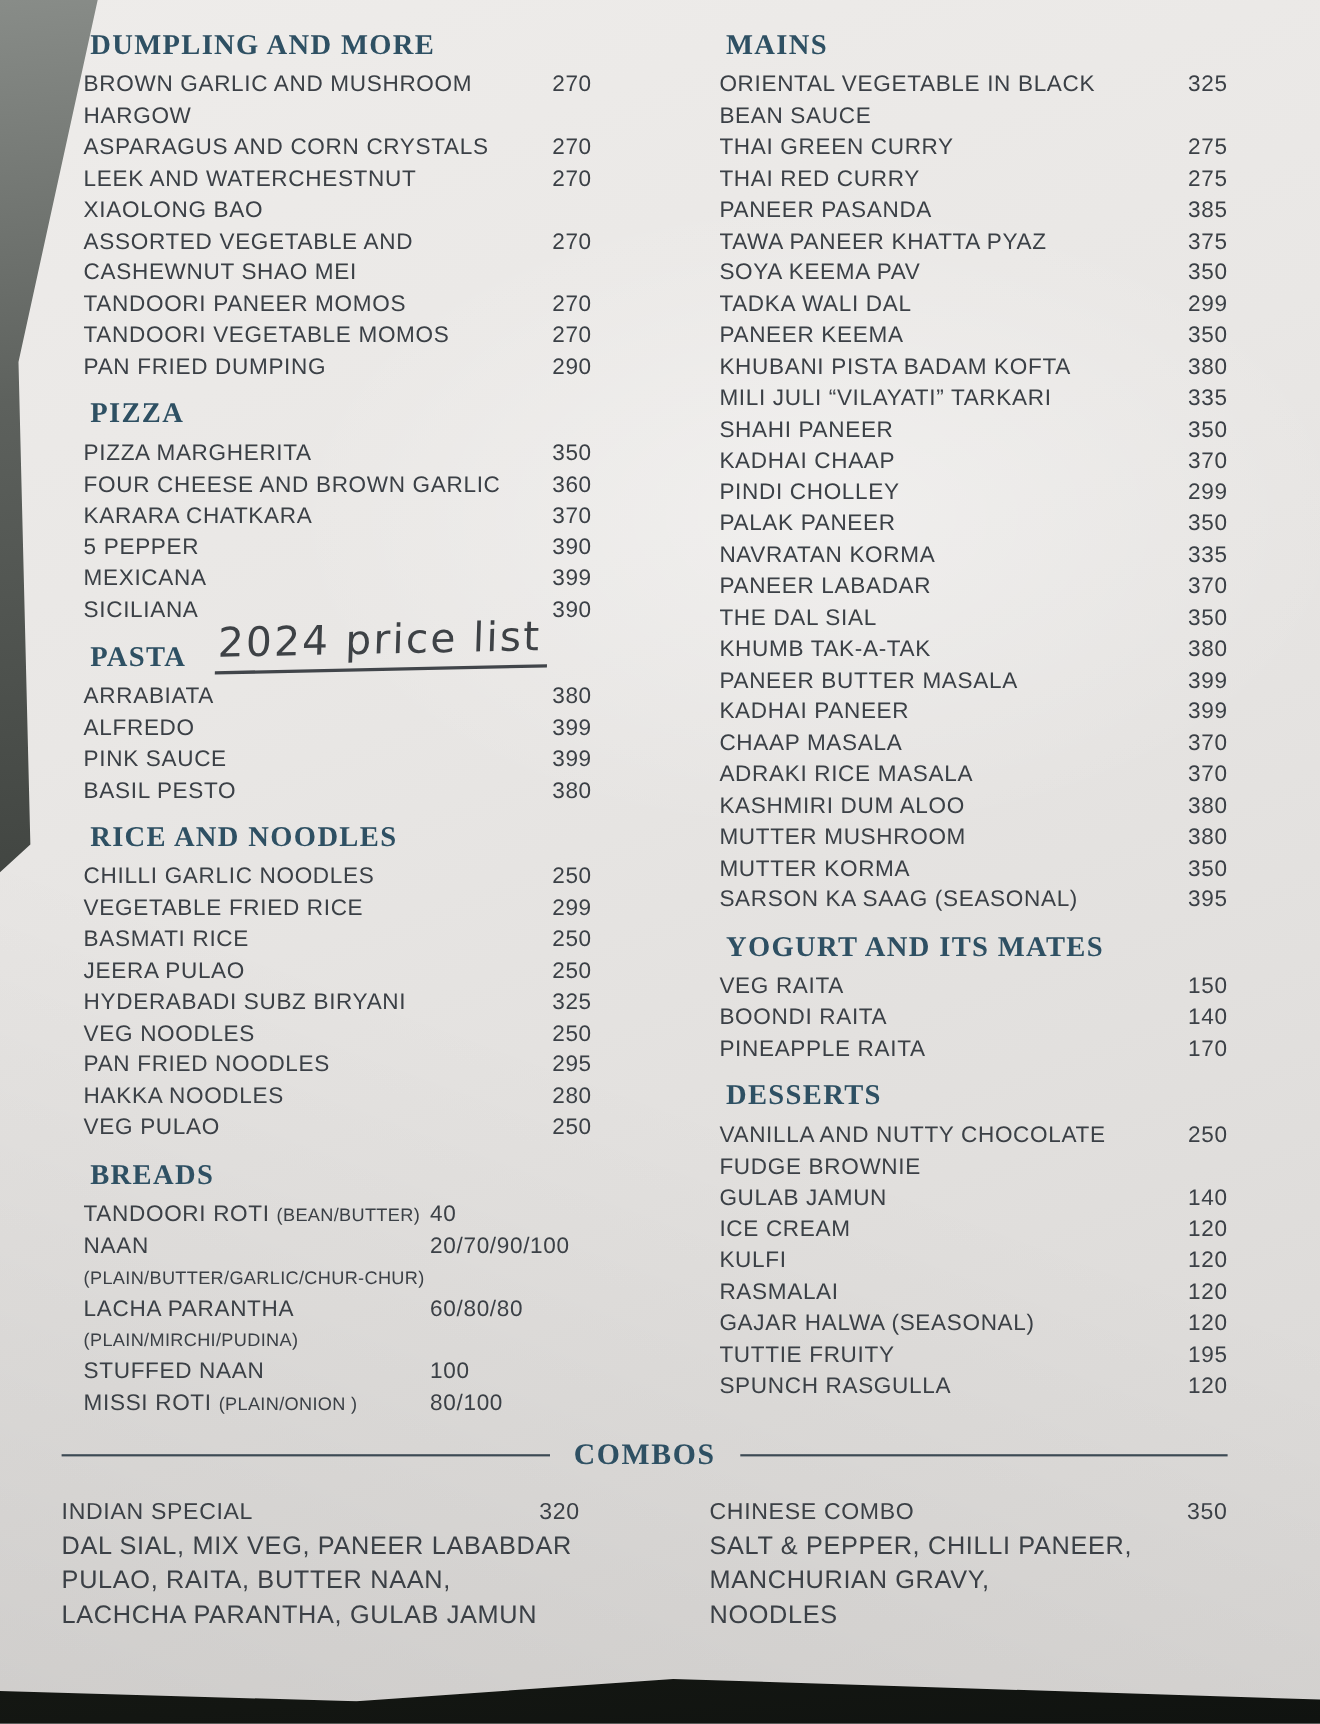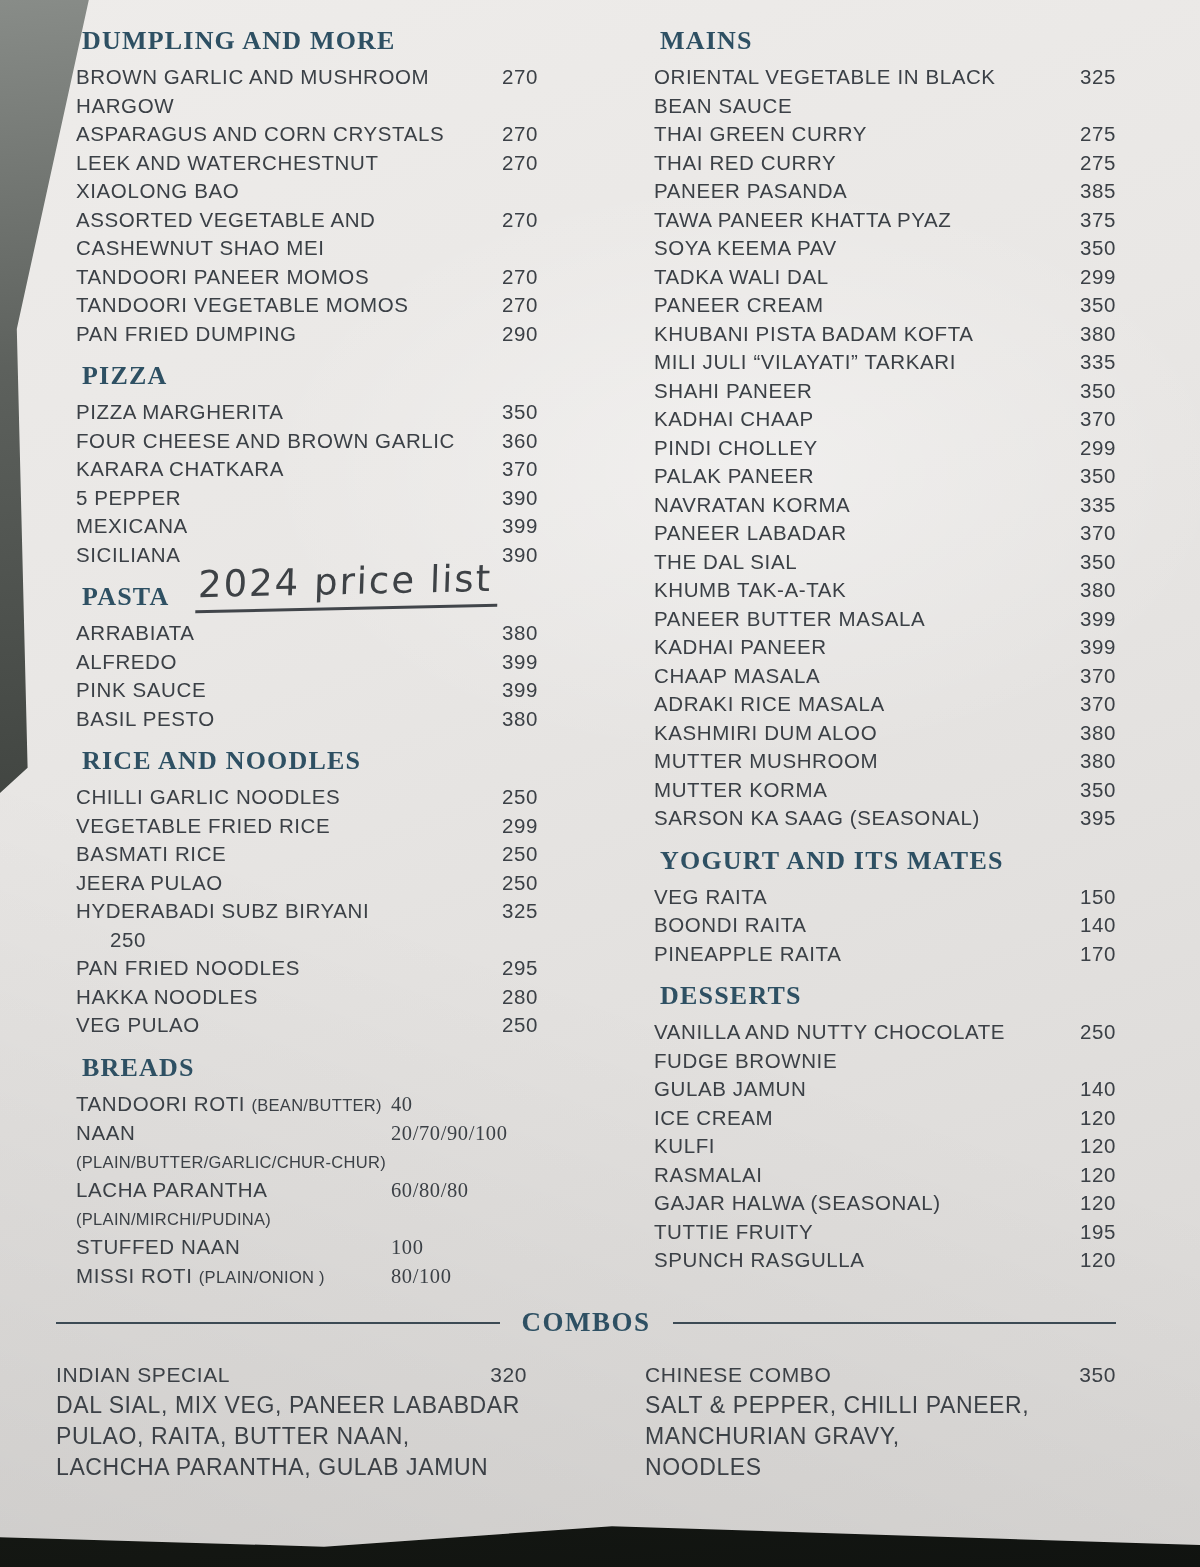--- a/index.html
+++ b/index.html
@@ -23,21 +23,21 @@
   .cols{display:grid;grid-template-columns:1fr 1fr;column-gap:116px;}
   .sec-title{
     font-family:"Liberation Serif","DejaVu Serif",serif;font-weight:700;
     font-size:26px;letter-spacing:1.2px;color:#2e5063;margin:13px 0 7px 6px;
   }
   .menu-section:first-child .sec-title{margin-top:0;}
   .item{display:flex;align-items:flex-start;color:#3b4046;font-size:20.5px;line-height:28.5px;letter-spacing:.6px;}
   .iname{flex:1 1 auto;}
   .price{flex:0 0 auto;margin-left:12px;min-width:58px;text-align:right;white-space:nowrap;}
   .item.bread .iname{flex:0 0 315px;}
-  .item.bread .price{margin-left:0;text-align:center;min-width:0;font-family:Liberation Serif, serif;}
+  .item.bread .price{margin-left:0;text-align:center;min-width:0;}
   .note{font-size:16.5px;letter-spacing:.3px;}
   .note-below{font-size:16.5px;letter-spacing:.3px;line-height:28.5px;}
   .handwritten{
     position:absolute;left:196px;top:560px;
     font-family:"DejaVu Sans",sans-serif;font-size:37px;color:#3e4246;
     letter-spacing:2px;transform:rotate(-1.2deg) skewX(-3deg);
     border-bottom:3px solid #41454a;padding:0 6px 4px 2px;white-space:nowrap;
   }
   .combos-divider{display:flex;align-items:center;gap:22px;margin:16px 0 21px -20px;}
   .combos-divider .line{flex:1 1 auto;height:0;border-top:2.5px solid #3c4a54;}
@@ -197,20 +197,23 @@
             </div>
             <span class="price">250</span>
           </div>
           <div class="item">
             <div class="iname">
               <div><span>HYDERABADI SUBZ BIRYANI</span></div>
             </div>
             <span class="price">325</span>
           </div>
           <div class="item">
+            <div class="iname">
+              <div><span>VEG NOODLES</span></div>
+            </div>
             <span class="price">250</span>
           </div>
           <div class="item">
             <div class="iname">
               <div><span>PAN FRIED NOODLES</span></div>
             </div>
             <span class="price">295</span>
           </div>
           <div class="item">
             <div class="iname">
@@ -302,21 +305,21 @@
             <span class="price">350</span>
           </div>
           <div class="item">
             <div class="iname">
               <div><span>TADKA WALI DAL</span></div>
             </div>
             <span class="price">299</span>
           </div>
           <div class="item">
             <div class="iname">
-              <div><span>PANEER CREAM</span></div>
+              <div><span>PANEER KEEMA</span></div>
             </div>
             <span class="price">350</span>
           </div>
           <div class="item">
             <div class="iname">
               <div><span>KHUBANI PISTA BADAM KOFTA</span></div>
             </div>
             <span class="price">380</span>
           </div>
           <div class="item">

